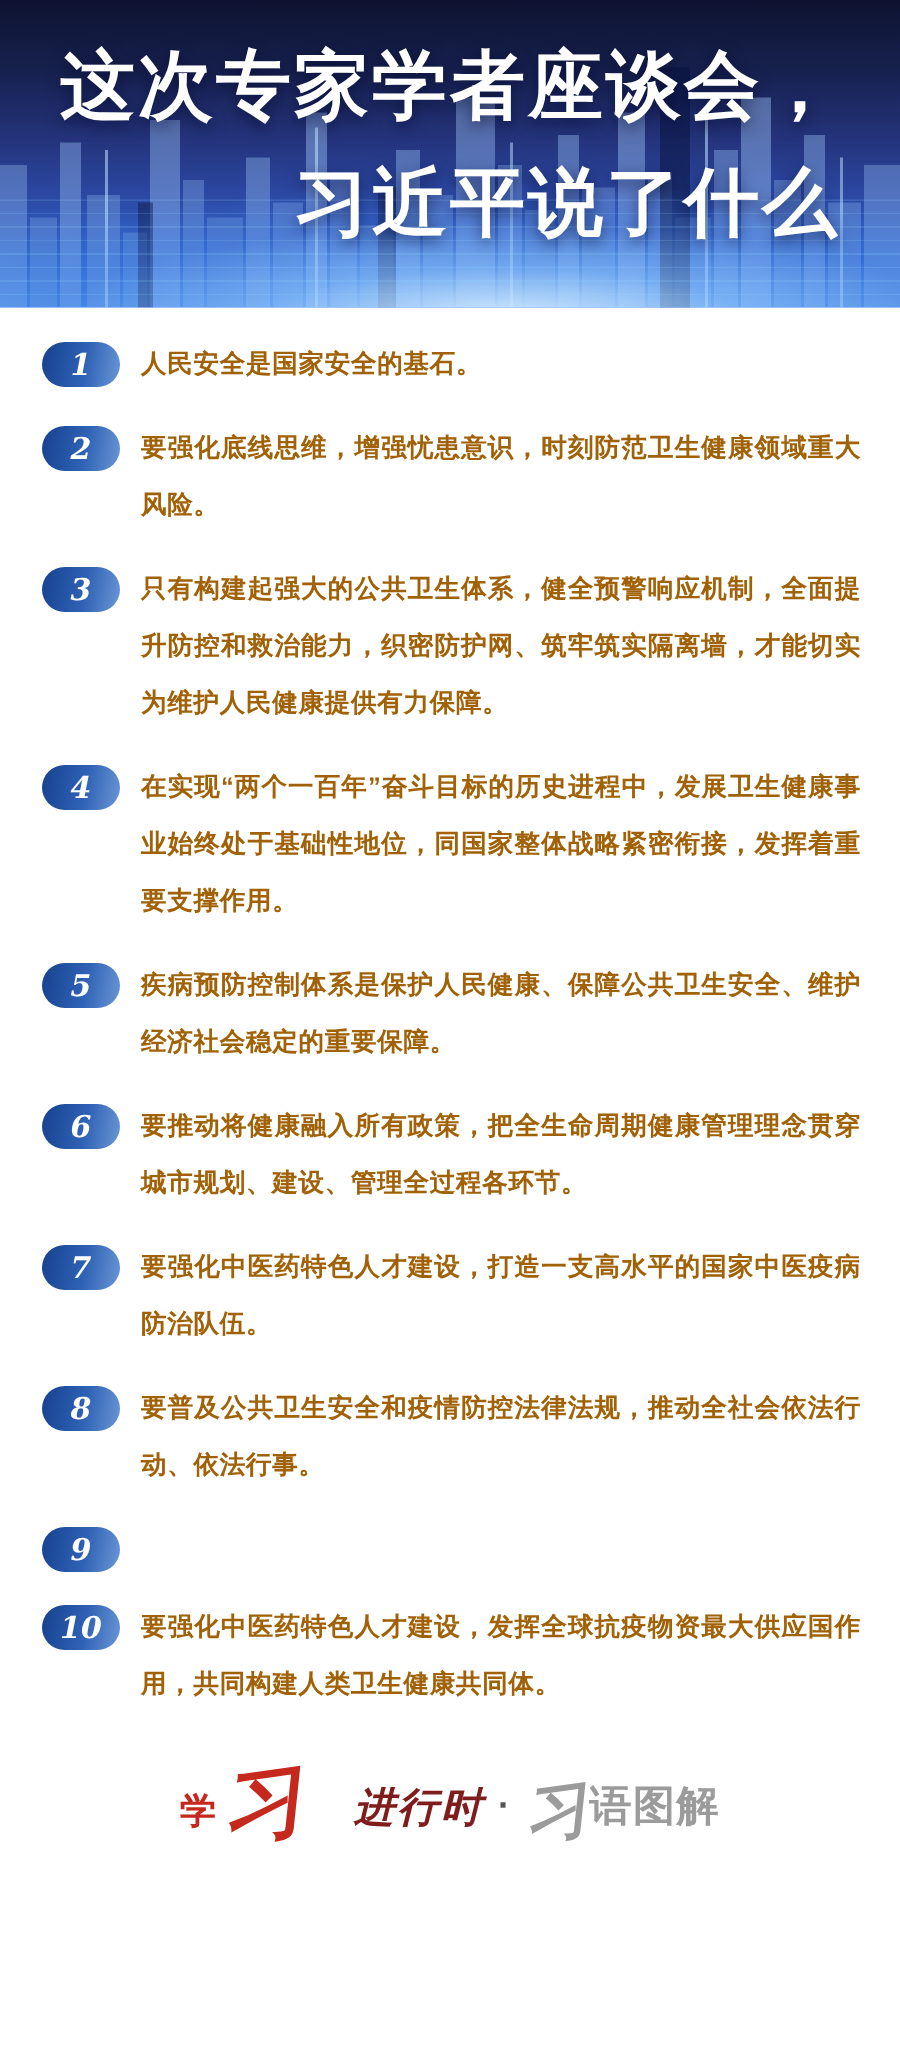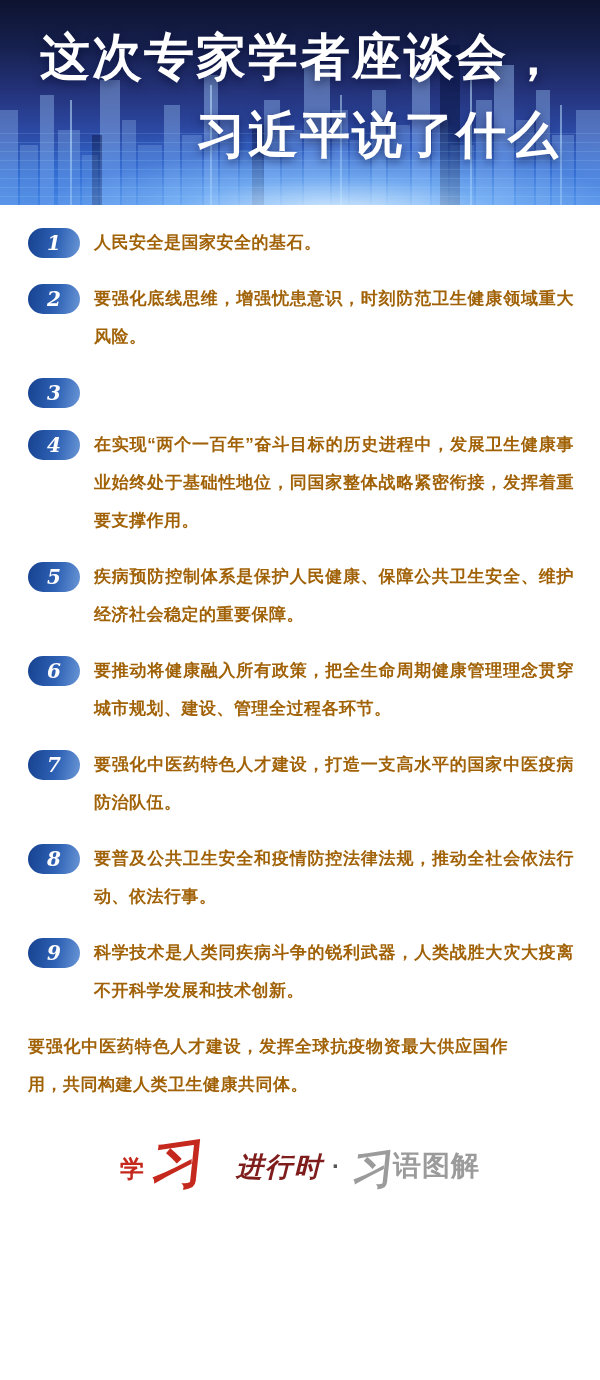--- a/index.html
+++ b/index.html
@@ -163,20 +163,21 @@
       <div class="badge-col">
         <span class="badge">2</span>
       </div>
       <p class="item-text">要强化底线思维，增强忧患意识，时刻防范卫生健康领域重大风险。</p>
     </div>
 
     <div class="item">
       <div class="badge-col">
         <span class="badge">3</span>
       </div>
+      <p class="item-text">只有构建起强大的公共卫生体系，健全预警响应机制，全面提升防控和救治能力，织密防护网、筑牢筑实隔离墙，才能切实为维护人民健康提供有力保障。</p>
     </div>
 
     <div class="item">
       <div class="badge-col">
         <span class="badge">4</span>
       </div>
       <p class="item-text">在实现“两个一百年”奋斗目标的历史进程中，发展卫生健康事业始终处于基础性地位，同国家整体战略紧密衔接，发挥着重要支撑作用。</p>
     </div>
 
     <div class="item">
@@ -204,24 +205,26 @@
       <div class="badge-col">
         <span class="badge">8</span>
       </div>
       <p class="item-text">要普及公共卫生安全和疫情防控法律法规，推动全社会依法行动、依法行事。</p>
     </div>
 
     <div class="item">
       <div class="badge-col">
         <span class="badge">9</span>
       </div>
-      <p class="item-text">科学技术是人类同疾病斗争的锐利武器，人类战胜大灾大疫离不开科学发展和技术创新。</p>
-    </div>
-
-    <div class="item">
+    </div>
+
+    <div class="item">
+      <div class="badge-col">
+        <span class="badge">10</span>
+      </div>
       <p class="item-text">要强化中医药特色人才建设，发挥全球抗疫物资最大供应国作用，共同构建人类卫生健康共同体。</p>
     </div>
 
   </main>
 
   <footer class="brand">
     <span class="xue">学</span>
     <span class="xi-left">习</span>
     <span class="jinxingshi">进行时</span>
     <span class="dot">·</span>

